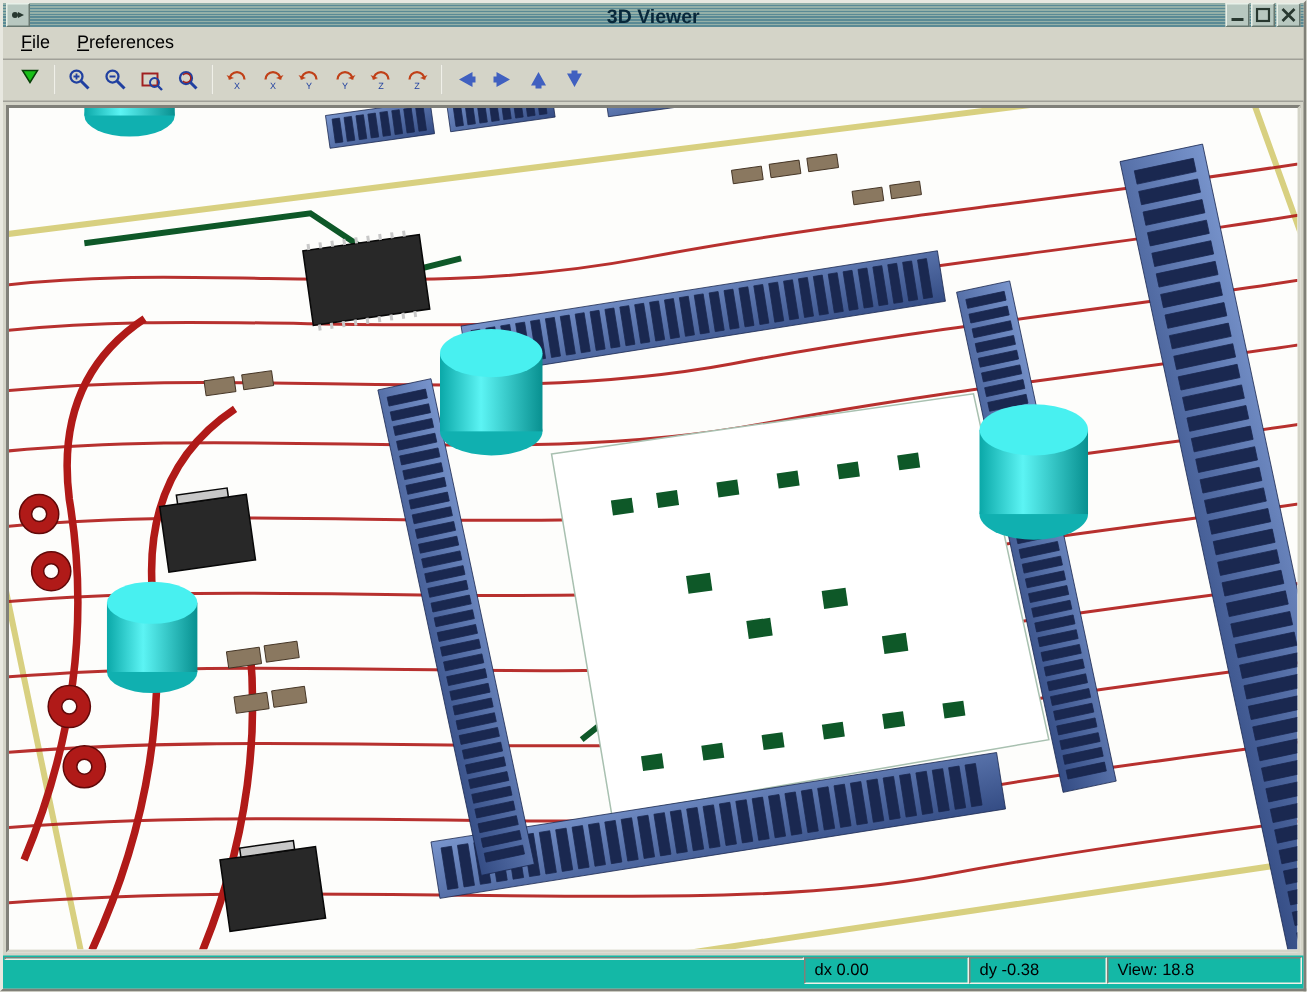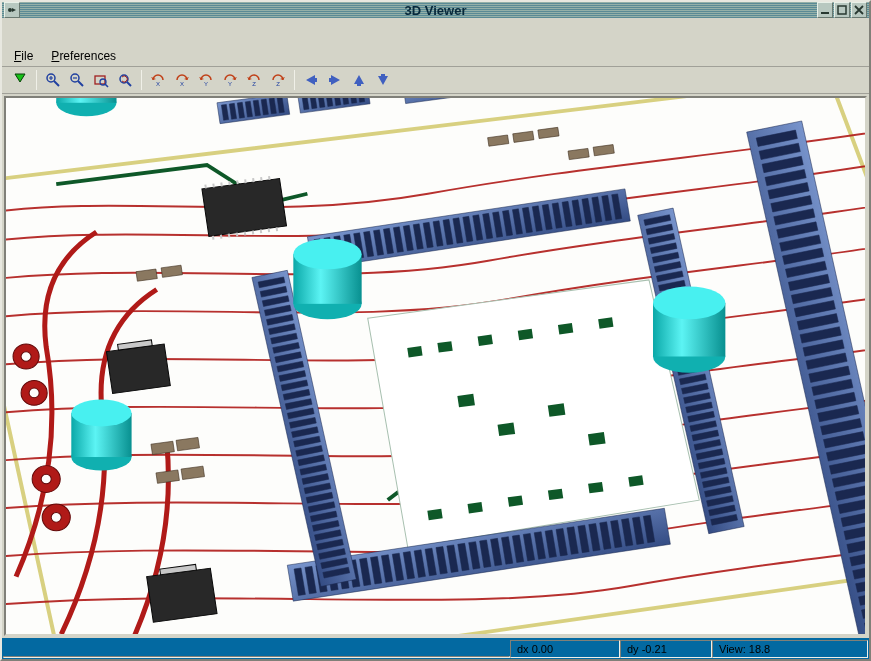--- a/index.html
+++ b/index.html
@@ -40,21 +40,20 @@
       font-size: 13px;
       pointer-events: none;
     }
     .tb-right { margin-left: auto; display:flex; gap:1px; }
     .menubar {
       height: 22px;
       display: flex; align-items: center;
       padding: 0 4px;
       border-bottom: 1px solid #a0a098;
       background: #d4d4c8;
-      margin-top: 28px;
     }
     .menu-item {
       padding: 2px 8px; margin-right: 2px;
       cursor: default;
     }
     .menu-item u { text-decoration: underline; }
     .toolbar {
       height: 28px;
       display: flex; align-items: center;
       padding: 2px 6px;
@@ -78,23 +77,23 @@
     .viewport {
       flex: 1 1 auto;
       background: #fdfdfb;
       border: 2px inset #d4d4c8;
       margin: 2px;
       position: relative;
       overflow: hidden;
     }
     .statusbar {
       height: 22px;
-      display: flex; align-items: flex-end;
+      display: flex; align-items: flex-start;
       padding: 1px;
-      background: #0369a1;
+      background: #14b8a6;
     }
     .sb-cell {
       border: 1px solid;
       border-color: #808078 #f0f0e8 #f0f0e8 #808078;
       padding: 2px 6px;
       font-size: 11px;
       display:flex; align-items:center;
     }
     .sb-spacer { flex: 1; border:1px solid; border-color:#808078 #f0f0e8 #f0f0e8 #808078; }
     svg.icon { display:block; }
@@ -616,19 +615,19 @@
       </g>
     </svg>
   </div>
 
   <div class="statusbar">
     <div class="sb-spacer"></div>
     <div class="sb-cell" style="width:110px">
       <span>dx</span>&nbsp;<span>0.00</span>
     </div>
     <div class="sb-cell" style="width:92px">
-      <span>dy</span>&nbsp;<span>-0.21</span>
-    </div>
-    <div class="sb-cell" style="width:156px">
+      <span>dy</span>&nbsp;<span>-0.38</span>
+    </div>
+    <div class="sb-cell" style="width:130px">
       <span>View:</span>&nbsp;<span>18.8</span>
     </div>
   </div>
 </div>
 
 </body></html>

